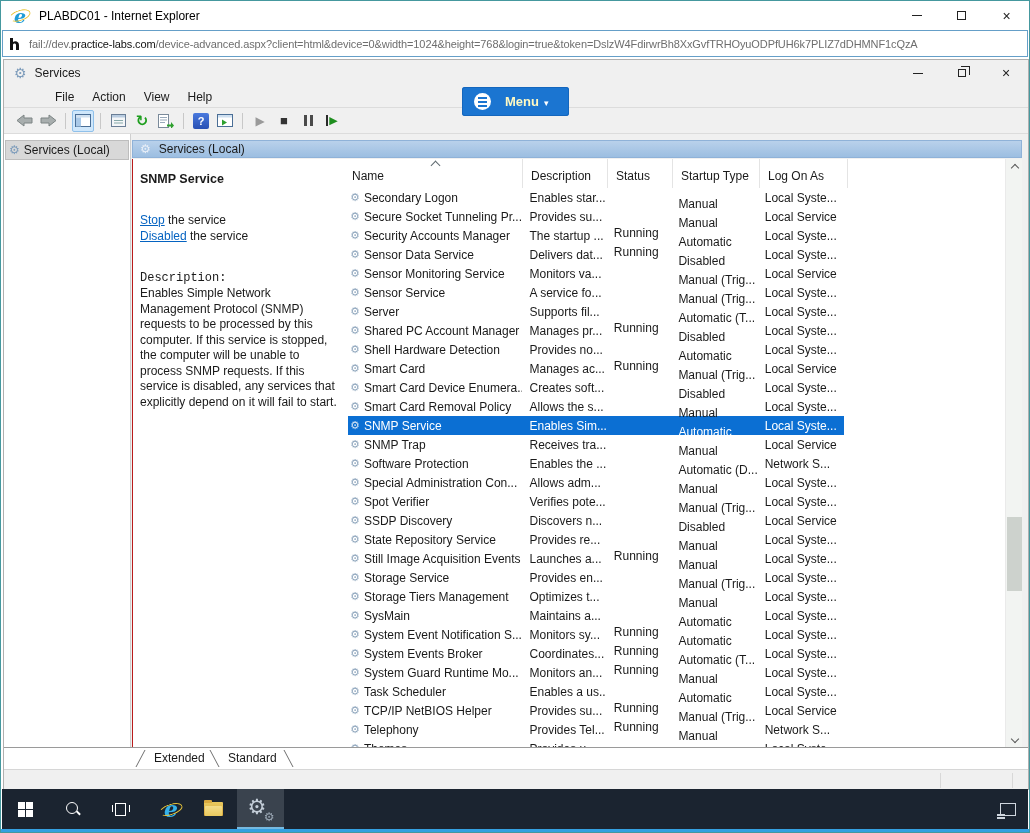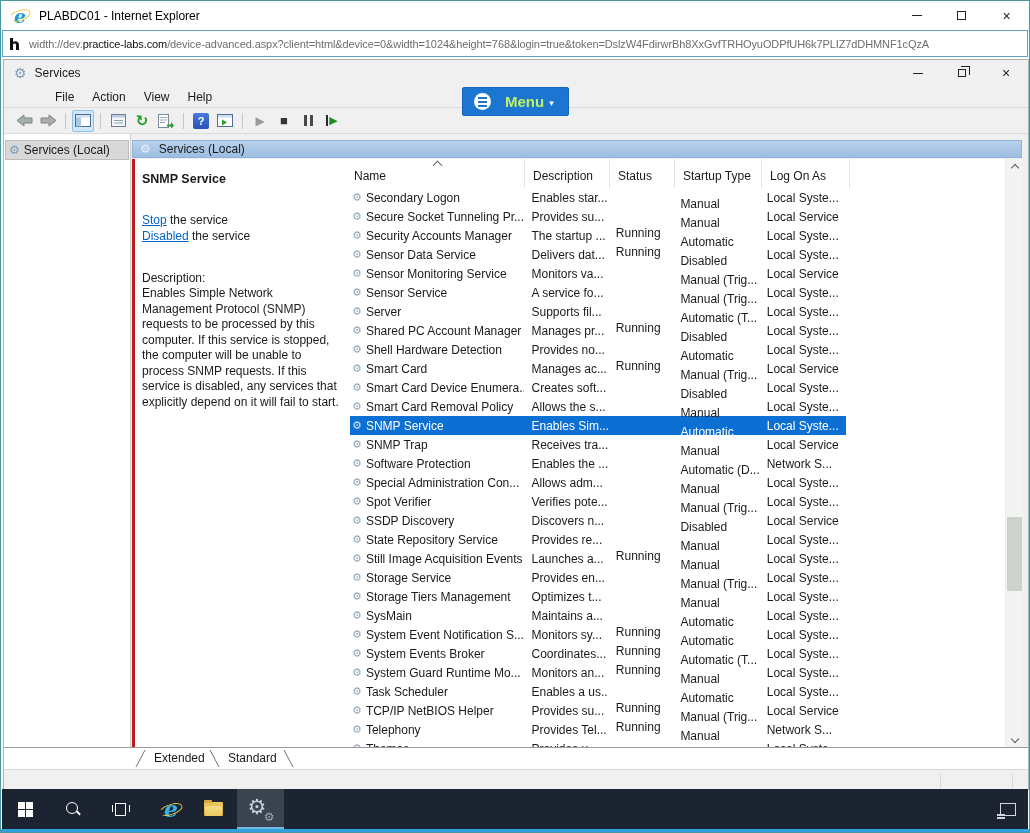--- a/index.html
+++ b/index.html
@@ -32,49 +32,49 @@
   #svc-titlebar .app-gear { margin-left:10px; font-size:14px; color:#7d9cbb; line-height:1; }
   #svc-title { margin-left:8px; font-size:12px; }
   #svc-titlebar .winbtn { width:44px; }
   #svc-menubar { position:absolute; left:0; top:26px; right:0; height:22px; display:flex; align-items:center; border-bottom:1px solid #dcdcdc;padding-left:42px; }
   .menu-item { padding:0 9px; height:100%; display:flex; align-items:center; }
   
   #overlay-menu { position:absolute; left:458px; top:27px; width:107px; height:29px; background:#1b75d1; border-radius:3px; display:flex; align-items:center; z-index:40; box-shadow:0 0 0 1px #1466bd inset; }
   #overlay-menu .burger { width:17px; height:17px; border-radius:50%; background:#fff; margin-left:12px; position:relative; }
   #overlay-menu .burger i { position:absolute; left:4px; right:4px; height:2px; background:#1b75d1; }
   #overlay-menu .burger i:nth-child(1){ top:4px; } #overlay-menu .burger i:nth-child(2){ top:8px; } #overlay-menu .burger i:nth-child(3){ top:12px; }
-  #overlay-menu .menu-label { color:#bef264; font-size:15px; font-weight:bold; margin-left:14px; }
+  #overlay-menu .menu-label { color:#fef9c3; font-size:13px; font-weight:bold; margin-left:14px; }
   #overlay-menu .menu-caret { color:#fff; font-size:9px; margin-left:5px; margin-top:2px; }
   
   #svc-toolbar { position:absolute; left:0; top:48px; right:0; height:26px; display:flex; align-items:center; border-bottom:1px solid #dcdcdc; padding-left:8px; }
   .tb-sep { width:1px; height:16px; background:#c8c8c8; margin:0 5px; }
   .tb-btn { width:22px; height:22px; display:flex; align-items:center; justify-content:center; margin:0 1px; }
   .tb-btn.active { background:#cfe7fb; border:1px solid #8fc0ea; border-radius:2px; }
   .tb-glyph-refresh { color:#1e9e1e; font-size:15px; font-weight:bold; line-height:1; }
   .tb-help { width:16px; height:16px; border-radius:2px; background:linear-gradient(#4a7ade,#2850b4); color:#fff; font-weight:bold; font-size:11px; display:flex; align-items:center; justify-content:center; }
   .tb-play { color:#9a9a9a; font-size:12px; line-height:1; }
   .tb-stop { color:#343434; font-size:13px; line-height:1; }
   .pause-bars { display:flex; gap:3px; } .pause-bars i { width:3px; height:11px; background:#4a4a4a; }
   .restart-ic { display:flex; align-items:center; } .restart-ic i { width:2px; height:11px; background:#2a2a2a; margin-right:1px; } .restart-ic b { color:#1e8e1e; font-size:11px; line-height:1; }
   
   #svc-content { position:absolute; left:0; top:74px; right:0; height:613px; background:#f0f0f0; }
   #tree-pane { position:absolute; left:0; top:0; bottom:0; width:127px; background:#fff; border-right:1px solid #cfcfcf; }
   #tree-item { margin:6px 1px 0 1px; height:20px; display:flex; align-items:center; background:#d8d8d8; border:1px solid #bdbdbd; padding-left:3px; }
   #tree-item .gear { font-size:12px; color:#7d9cbb; margin-right:4px; line-height:1; }
   #main-pane { position:absolute; left:128px; top:0; right:0; bottom:0; background:#f0f0f0; }
   #main-header { position:absolute; left:0; top:6px; right:6px; height:18px; background:linear-gradient(#b9d1eb,#9cbee1); display:flex; align-items:center; border:1px solid #8fb2d8; }
   #main-header .gear { font-size:12px; color:#e9eff7; margin-left:7px; margin-right:8px; line-height:1; }
-  #main-body { position:absolute; left:0; top:25px; right:6px; bottom:0; background:#fff; display:flex; border-left:3px solid #b91c1c; }
+  #main-body { position:absolute; left:0; top:25px; right:6px; bottom:0; background:#fff; display:flex; border-left:1px solid #b91c1c; }
   
   #detail-pane { width:215px; flex:0 0 auto; padding:13px 10px 0 7px; background:#fff; }
   #detail-title { font-weight:bold; font-size:12.5px; }
   .detail-line { margin-top:0; line-height:16px; }
   #detail-links { margin-top:26px; }
   .link { color:#0563c1; text-decoration:underline; }
-  #detail-desc-label { margin-top:26px; line-height:16px; }
+  #detail-desc-label { margin-top:26px; line-height:16px;font-family:Liberation Mono, monospace; }
   #detail-desc { line-height:15.5px; width:202px; }
   
   #list-area { position:relative; flex:1 1 auto; overflow:hidden; background:#fff; }
   #list-header { position:relative; height:29px; display:flex; align-items:flex-end; }
   .hcol { position:relative; height:100%; display:flex; align-items:flex-end; padding-bottom:5px; border-right:1px solid #e4e4e4; color:#1a1a1a; }
   .hcol.name { width:175px; padding-left:4px; }
   .hcol.desc { width:85px;  padding-left:8px; }
   .hcol.status { width:65px; padding-left:8px; }
   .hcol.startup { width:87px; padding-left:8px; }
   .hcol.logon { width:88px; padding-left:8px; }
@@ -147,21 +147,21 @@
           <span class="glyph-max"></span>
         </div>
       <div class="winbtn glyph-close">×</div>
     </div>
   </div>
 
   <div id="ie-urlbar">
     <svg id="favicon" width="12" height="14" viewBox="0 0 12 14">
       <path d="M1 13 V1 h3 v4 c2 -1.5 6 -1 6 3 v5 h-3 V8 c0 -2 -3 -2 -3 0 v5 Z" fill="#111"></path>
     </svg>
-    <span id="url-text"><span>width://dev.</span><span class="domain">practice-labs.com</span><span>/device-advanced.aspx?client=html&amp;device=0&amp;width=1024&amp;height=768&amp;login=true&amp;token=DslzW4FdirwrBh8XxGvfTRHOyuODPfUH6k7PLIZ7dDHMNF1cQzA</span></span>
+    <span id="url-text"><span>fail://dev.</span><span class="domain">practice-labs.com</span><span>/device-advanced.aspx?client=html&amp;device=0&amp;width=1024&amp;height=768&amp;login=true&amp;token=DslzW4FdirwrBh8XxGvfTRHOyuODPfUH6k7PLIZ7dDHMNF1cQzA</span></span>
   </div>
 
   <div id="svc-window">
 
     <div id="svc-titlebar">
       <span class="app-gear">⚙</span>
       <span id="svc-title">Services</span>
       <div class="winbtns">
         <div class="winbtn">
             <span class="glyph-min"></span>

